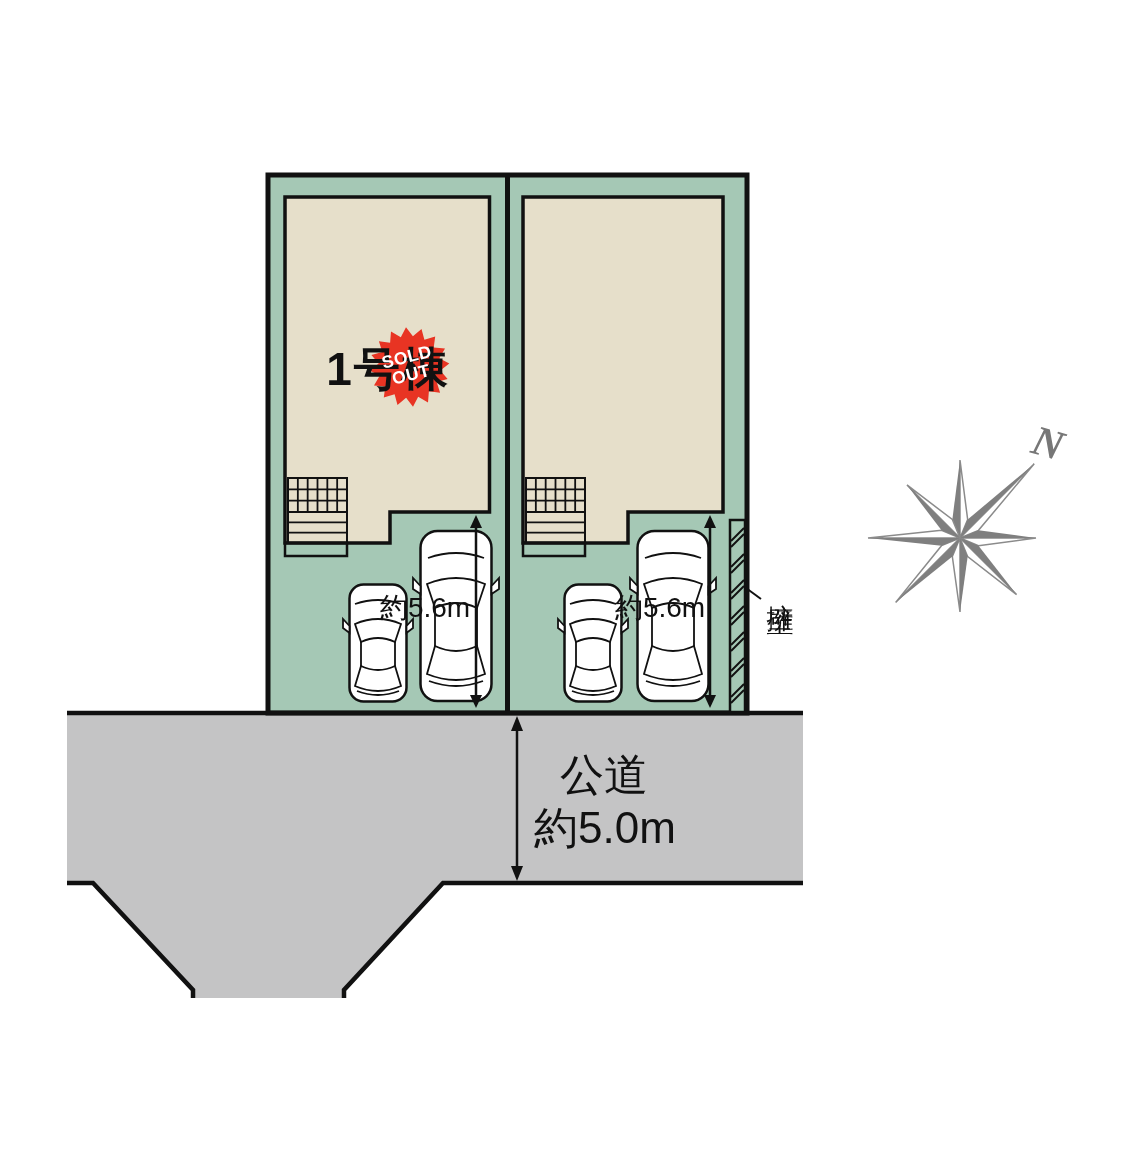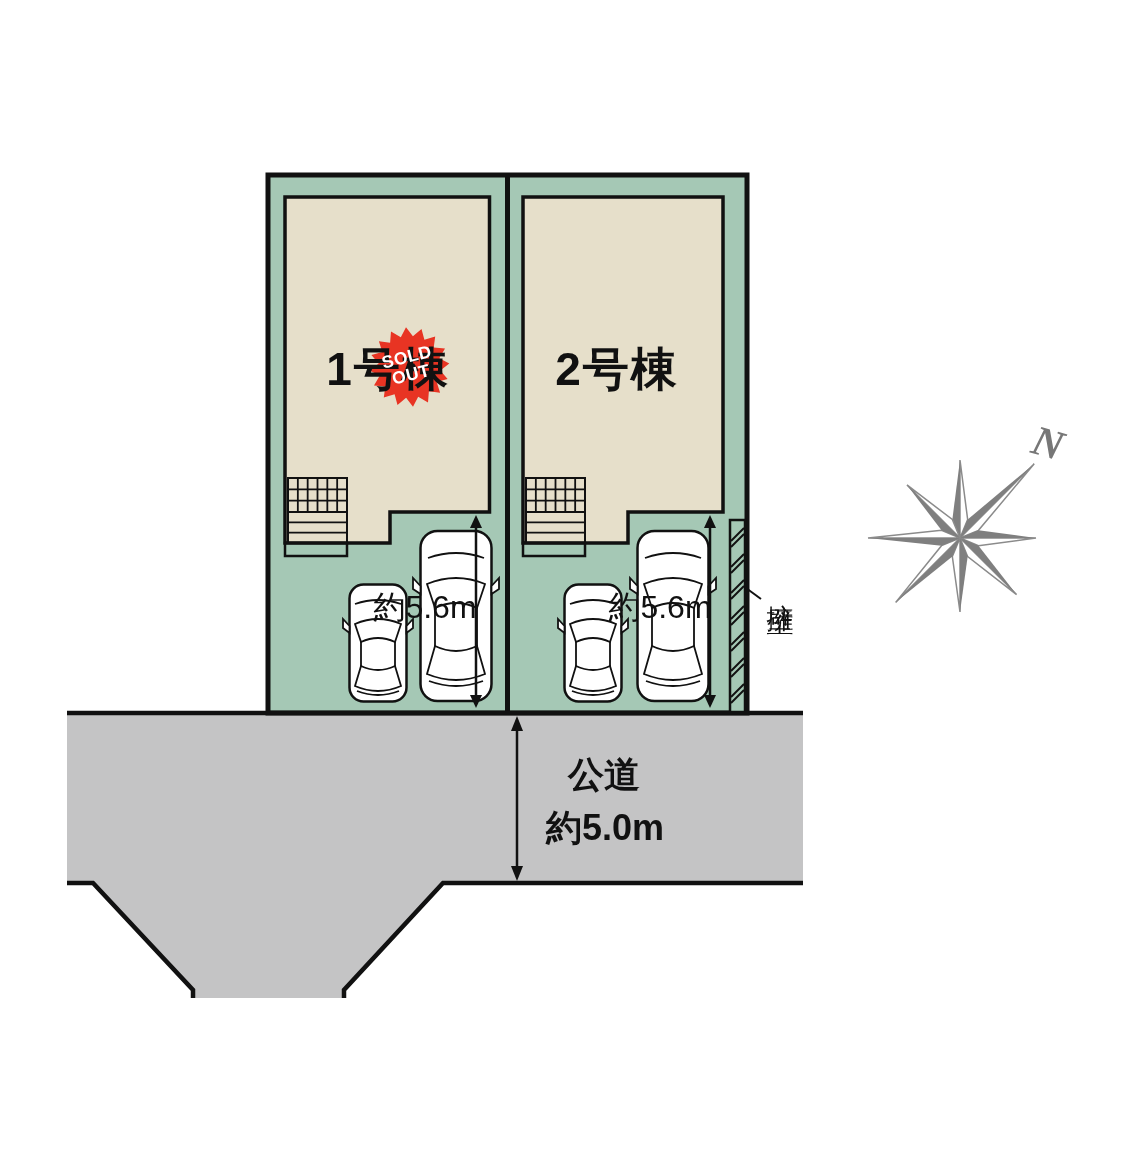--- a/index.html
+++ b/index.html
@@ -31,22 +31,22 @@
   .wall{fill:var(--green);stroke:var(--ink);stroke-width:2.5;}
   .step{fill:none;stroke:var(--ink);stroke-width:2.5;}
   .grid-line{stroke:var(--ink);stroke-width:1.8;fill:none;}
   .compass-dark{fill:var(--compass);}
   .compass-light{fill:#ffffff;stroke:#8b8b8b;stroke-width:1.5;}
   .label{
     position:absolute;transform:translate(-50%,-50%);
     color:var(--ink);white-space:nowrap;line-height:1.05;
   }
   .lot-label{font-size:46px;font-weight:600;letter-spacing:2px;}
-  .dim-label{font-size:32px;font-weight:500;}
-  .road-label{font-size:36px;font-weight:700;}
+  .dim-label{font-size:28px;font-weight:500;}
+  .road-label{font-size:44px;font-weight:400;}
   .wall-label{
     position:absolute;color:var(--ink);font-size:27px;font-weight:500;
     writing-mode:vertical-rl;text-orientation:upright;letter-spacing:3px;
   }
   .badge-text{
     position:absolute;transform:translate(-50%,-50%) rotate(-14deg);
     color:var(--badge-text);font-weight:bold;font-size:17.5px;
     text-align:center;letter-spacing:.5px;line-height:1.0;
   }
   .north-label{
@@ -184,21 +184,20 @@
         <polygon points="868,538 941.5224093497743,530.3463313526981 960,538" class="compass-light"></polygon>
         <polygon points="868,538 941.5224093497743,545.6536686473019 960,538" class="compass-dark"></polygon>
         <polygon points="906.966991411009,484.96699141100896 952.3463313526981,519.5224093497743 960,538" class="compass-light"></polygon>
         <polygon points="906.966991411009,484.96699141100896 941.5224093497743,530.3463313526981 960,538" class="compass-dark"></polygon>
       </g>
 
     <polygon id="badge-star" fill="var(--red)" points="406.0,327.2 412.9,336.2 421.5,328.9 424.4,339.8 435.2,336.4 433.7,347.6 445.0,348.5 439.3,358.3 449.3,363.5 440.3,370.4 447.6,379.0 436.7,381.9 440.1,392.7 428.9,391.2 428.0,402.5 418.2,396.8 413.0,406.8 406.1,397.8 397.5,405.1 394.6,394.2 383.8,397.6 385.3,386.4 374.0,385.5 379.7,375.7 369.7,370.5 378.7,363.6 371.4,355.0 382.3,352.1 378.9,341.3 390.1,342.8 391.0,331.5 400.8,337.2"></polygon>
   </svg>
 
   <div class="label lot-label" style="left:388px;top:369px;">1号棟</div>
-  <div class="label lot-label" style="left:617px;top:369px;">2号棟</div>
 
   <div class="badge-text" style="left:409px;top:366px;">
     <div>SOLD</div>
     <div>OUT</div>
   </div>
 
   <div class="label dim-label" style="left:425px;top:608px;">約5.6m</div>
   <div class="label dim-label" style="left:660px;top:608px;">約5.6m</div>
 
   <div class="wall-label" style="left:762px;top:582px;">擁壁</div>

